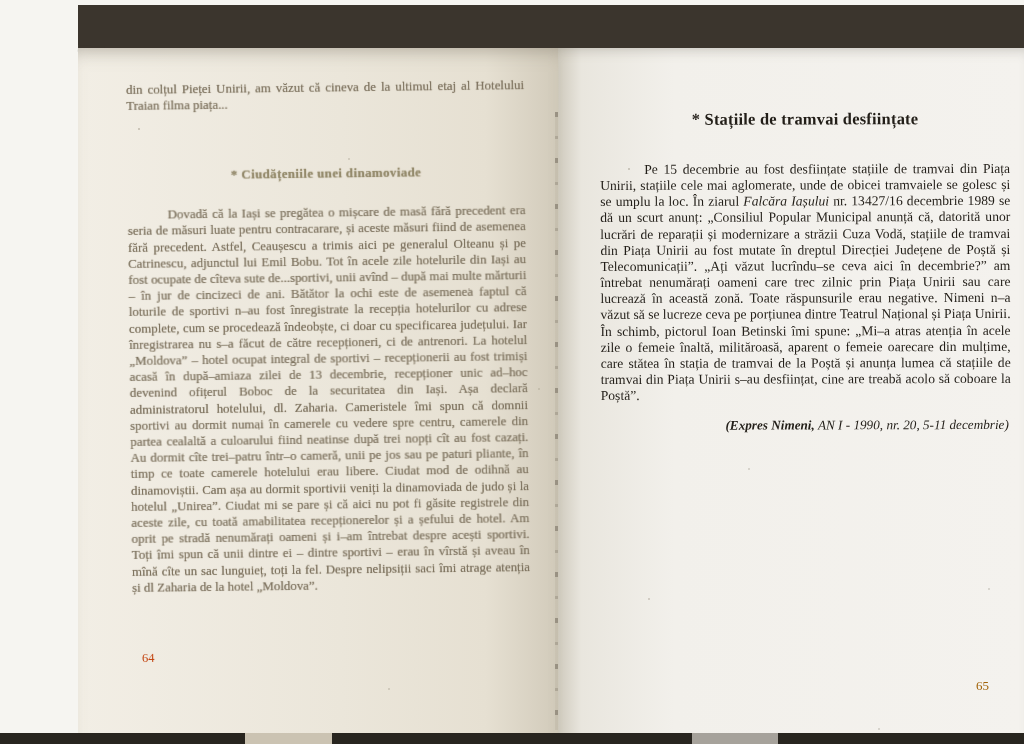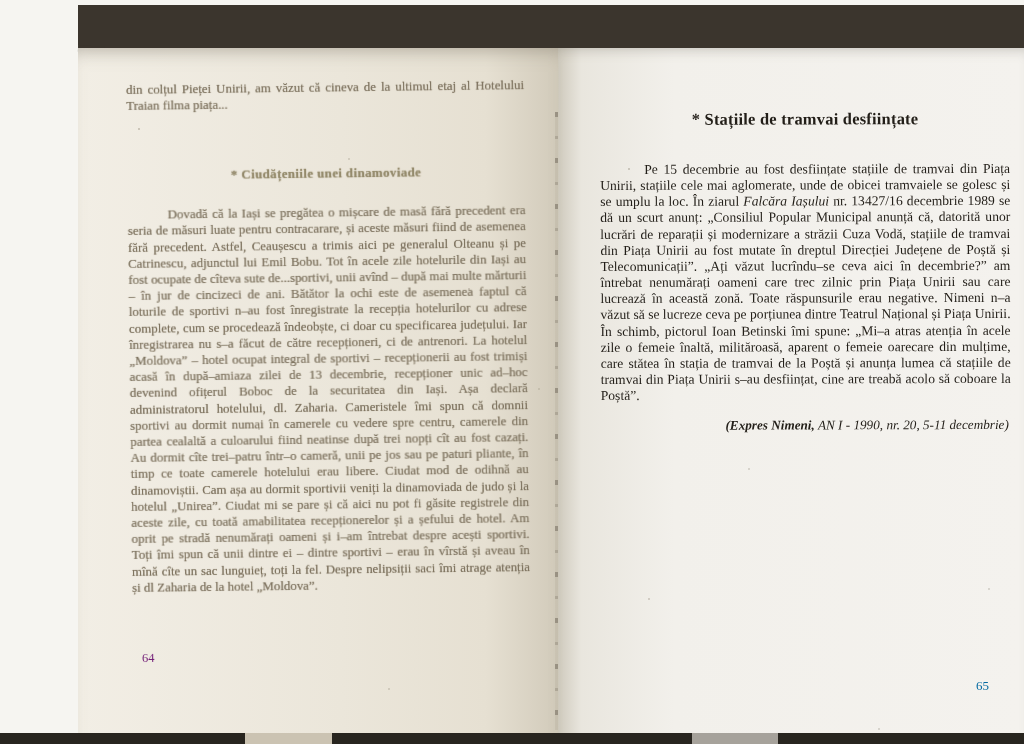--- a/index.html
+++ b/index.html
@@ -75,28 +75,28 @@
     </div>
     <div class="spine"></div>
   </div>
 
   <div class="left-text" style="color: rgb(127, 116, 96);">
     <p class="left-cont">din colțul Pieței Unirii, am văzut că cineva de la ultimul etaj al Hotelului Traian filma piața...</p>
     <p class="left-title" style="color: rgb(148, 138, 107);">* Ciudățeniile unei dinamoviade</p>
     <p class="left-body">Dovadă că la Iași se pregătea o mișcare de masă fără precedent era seria de măsuri luate pentru contracarare, și aceste măsuri fiind de asemenea fără precedent. Astfel, Ceaușescu a trimis aici pe generalul Olteanu și pe Catrinescu, adjunctul lui Emil Bobu. Tot în acele zile hotelurile din Iași au fost ocupate de cîteva sute de...sportivi, unii avînd – după mai multe mărturii – în jur de cincizeci de ani. Bătător la ochi este de asemenea faptul că loturile de sportivi n–au fost înregistrate la recepția hotelurilor cu adrese complete, cum se procedează îndeobște, ci doar cu specificarea județului. Iar înregistrarea nu s–a făcut de către recepționeri, ci de antrenori. La hotelul „Moldova” – hotel ocupat integral de sportivi – recepționerii au fost trimiși acasă în după–amiaza zilei de 13 decembrie, recepționer unic ad–hoc devenind ofițerul Boboc de la securitatea din Iași. Așa declară administratorul hotelului, dl. Zaharia. Cameristele îmi spun că domnii sportivi au dormit numai în camerele cu vedere spre centru, camerele din partea cealaltă a culoarului fiind neatinse după trei nopți cît au fost cazați. Au dormit cîte trei–patru într–o cameră, unii pe jos sau pe paturi pliante, în timp ce toate camerele hotelului erau libere. Ciudat mod de odihnă au dinamoviștii. Cam așa au dormit sportivii veniți la dinamoviada de judo și la hotelul „Unirea”. Ciudat mi se pare și că aici nu pot fi găsite registrele din aceste zile, cu toată amabilitatea recepționerelor și a șefului de hotel. Am oprit pe stradă nenumărați oameni și i–am întrebat despre acești sportivi. Toți îmi spun că unii dintre ei – dintre sportivi – erau în vîrstă și aveau în mînă cîte un sac lunguieț, toți la fel. Despre nelipsiții saci îmi atrage atenția și dl Zaharia de la hotel „Moldova”.</p>
   </div>
 
-  <div class="pagenum-left" style="color: #701a75;">64</div>
+  <div class="pagenum-left" style="color: #c2410c;">64</div>
 
   <div class="right-text" style="color: rgb(34, 30, 24);">
     <p class="right-title">* Stațiile de tramvai desființate</p>
     <p class="right-body"><span>Pe 15 decembrie au fost desființate stațiile de tramvai din Piața Unirii, stațiile cele mai aglomerate, unde de obicei tramvaiele se golesc și se umplu la loc. În ziarul </span><span style="font-style: italic;">Falcăra Iașului</span><span> nr. 13427/16 decembrie 1989 se dă un scurt anunț: „Consiliul Popular Municipal anunță că, datorită unor lucrări de reparații și modernizare a străzii Cuza Vodă, stațiile de tramvai din Piața Unirii au fost mutate în dreptul Direcției Județene de Poștă și Telecomunicații”. „Ați văzut lucrîndu–se ceva aici în decembrie?” am întrebat nenumărați oameni care trec zilnic prin Piața Unirii sau care lucrează în această zonă. Toate răspunsurile erau negative. Nimeni n–a văzut să se lucreze ceva pe porțiunea dintre Teatrul Național și Piața Unirii. În schimb, pictorul Ioan Betinski îmi spune: „Mi–a atras atenția în acele zile o femeie înaltă, milităroasă, aparent o femeie oarecare din mulțime, care stătea în stația de tramvai de la Poștă și anunța lumea că stațiile de tramvai din Piața Unirii s–au desființat, cine are treabă acolo să coboare la Poștă”.</span></p>
     <p class="right-attrib"><span style="font-style: italic; font-weight: bold;">(Expres Nimeni,</span><span style="font-style: italic;"> AN I - 1990, nr. 20, 5-11 decembrie)</span></p>
   </div>
 
-  <div class="pagenum-right" style="color: #0369a1;">65</div>
+  <div class="pagenum-right" style="color: #a16207;">65</div>
 
   <div class="bottom-bar" style="background-color: rgb(40, 37, 31);">
     <div class="gap1" style="background-color: rgb(203, 195, 178);"></div>
     <div class="gap2" style="background-color: rgb(166, 162, 155);"></div>
   </div>
 
 </div>
 
 </body></html>

